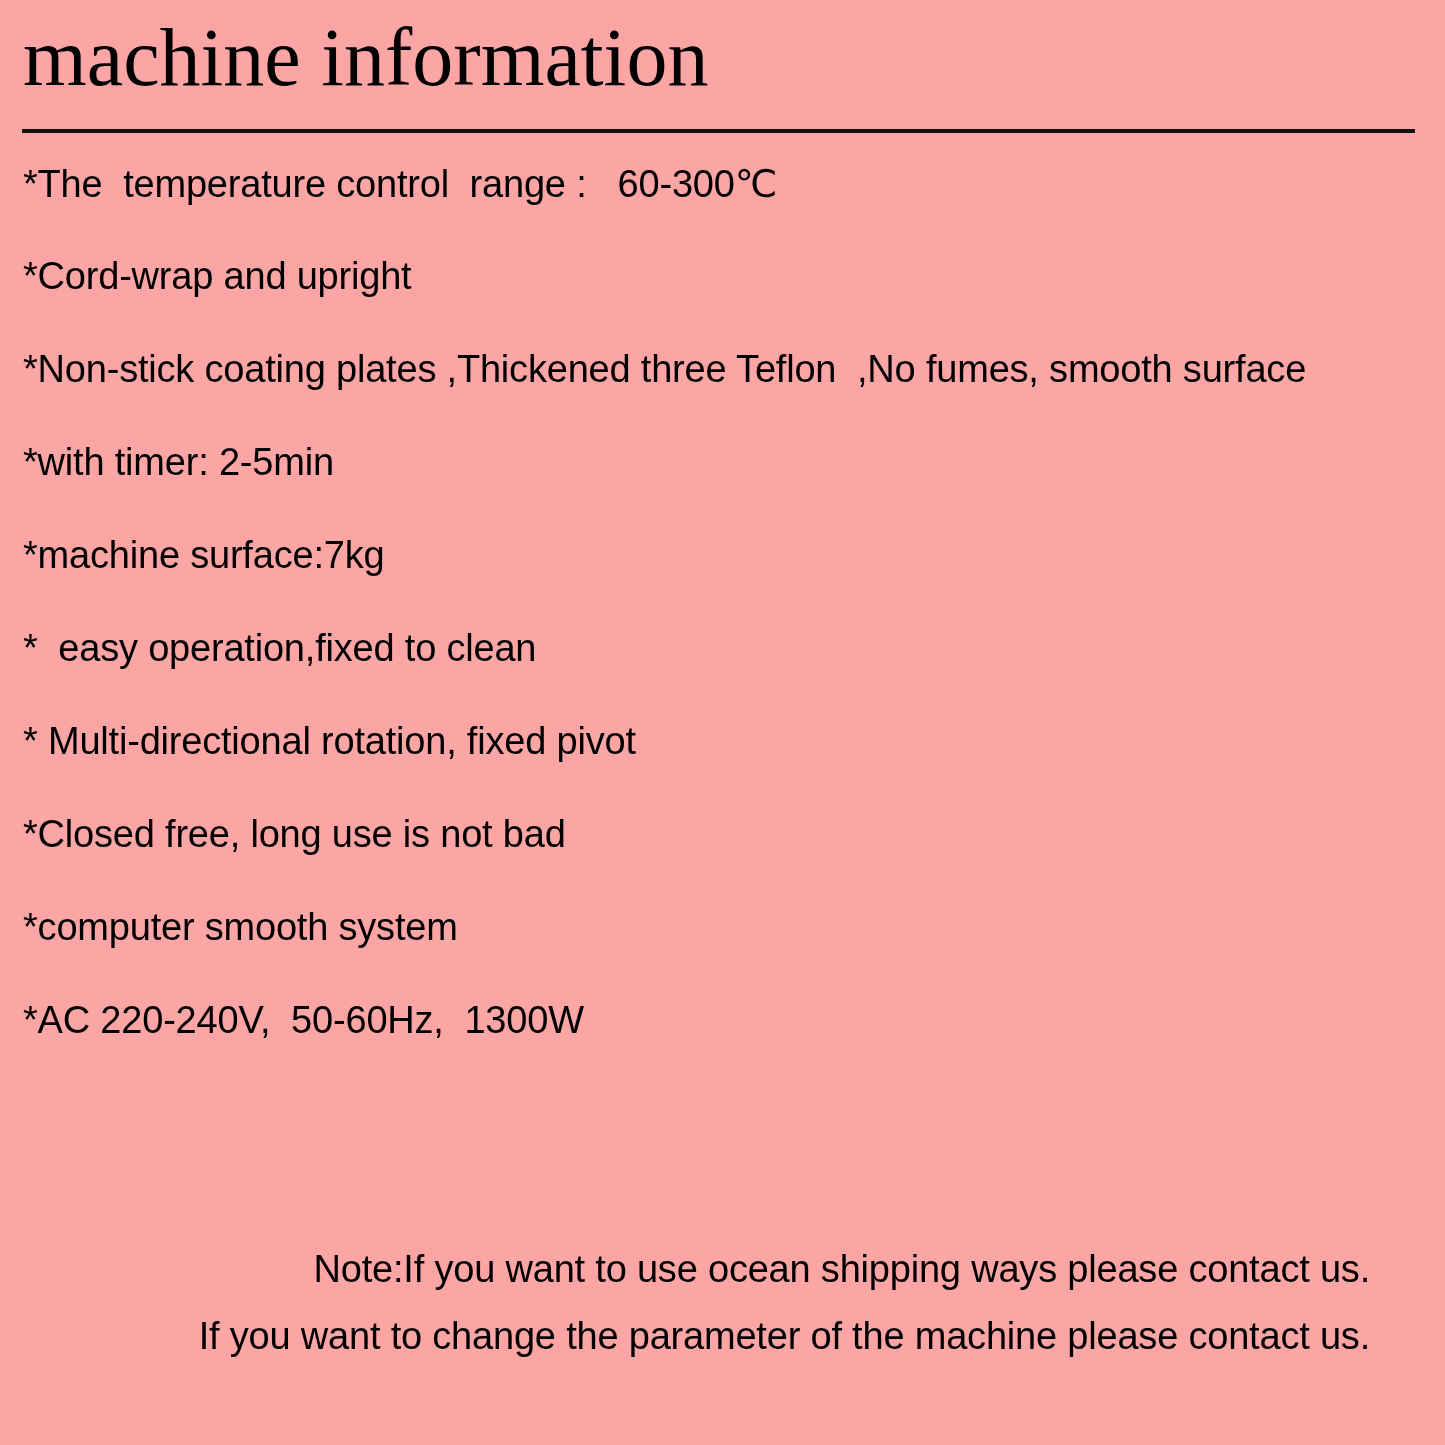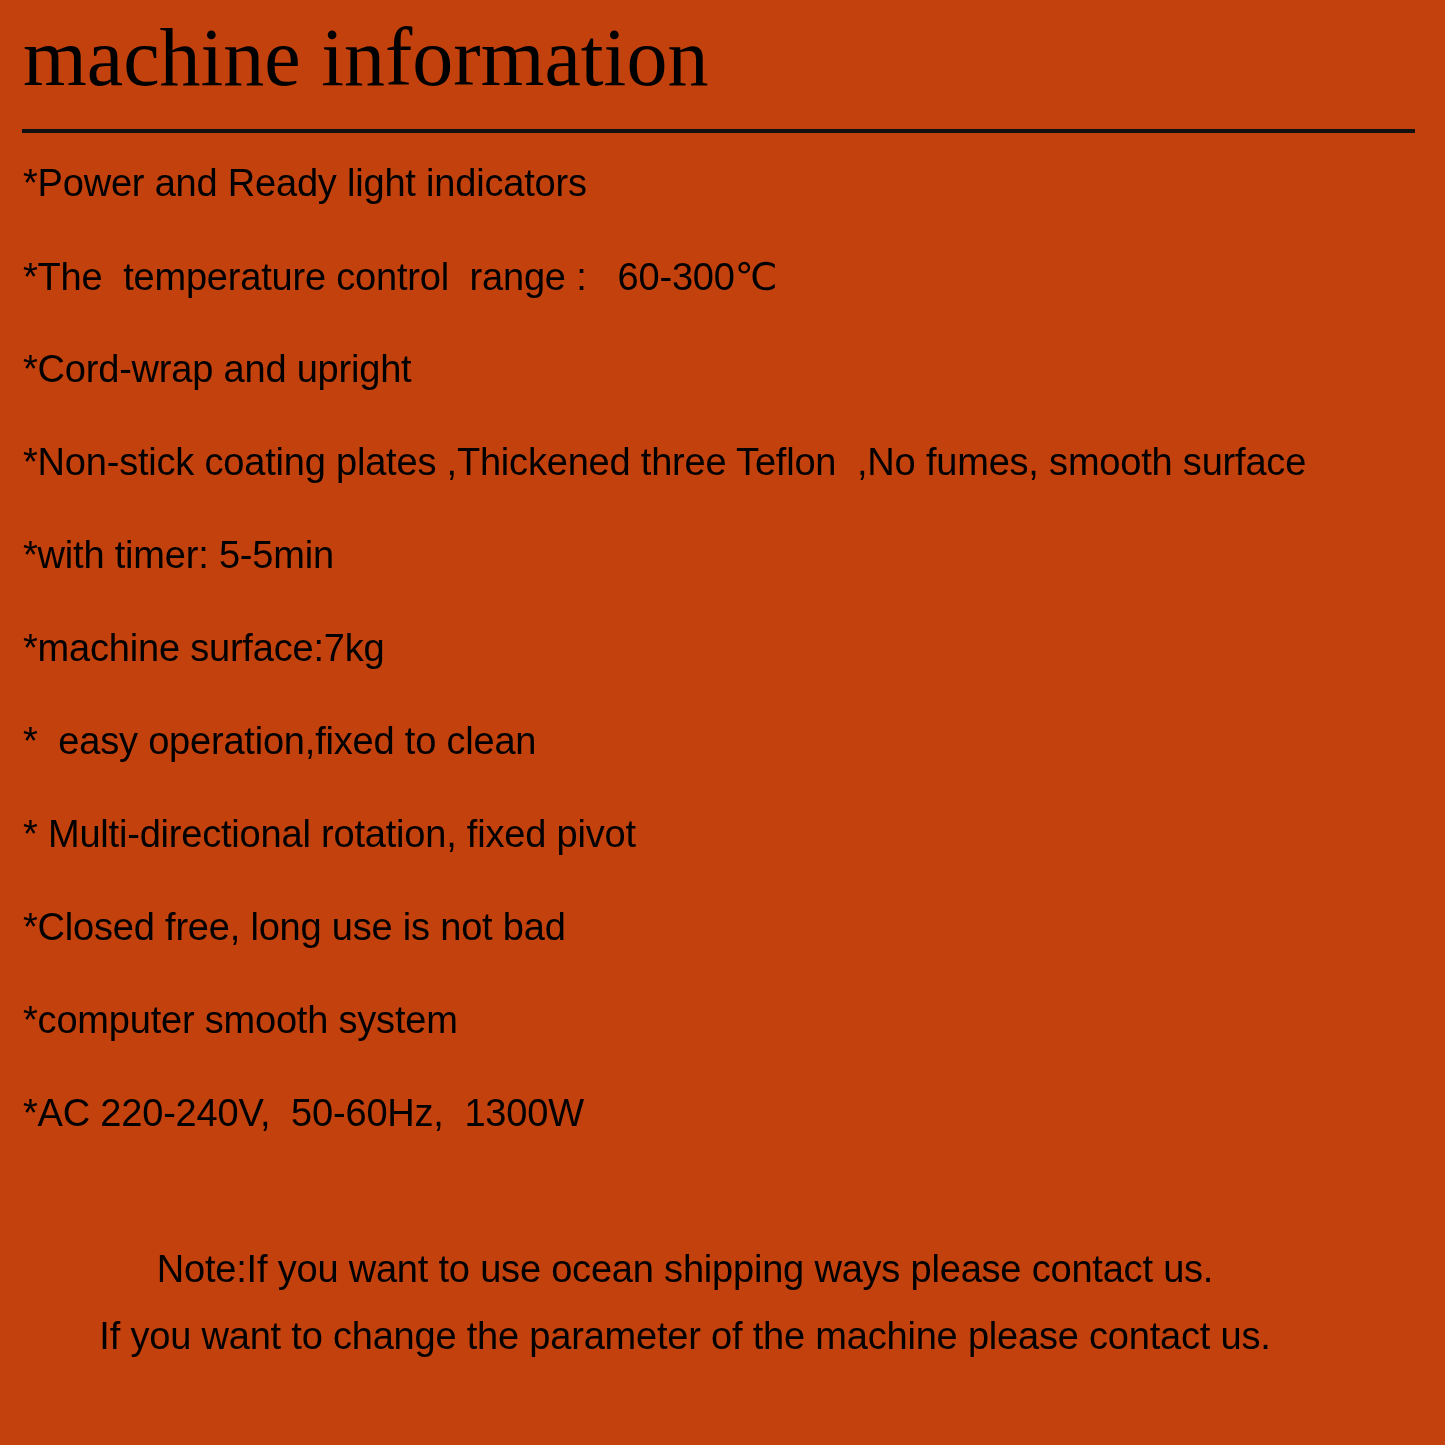--- a/index.html
+++ b/index.html
@@ -4,21 +4,21 @@
 <style>
   html, body {
     margin: 0;
     padding: 0;
     background: #ffffff;
   }
   .page {
     position: relative;
     width: 1445px;
     height: 1445px;
-    background: #c2410c;
+    background: #fca5a5;
     color: #000000;
     overflow: hidden;
   }
   .title {
     position: absolute;
     left: 23px;
     top: 6px;
     font-family: "Liberation Serif", "DejaVu Serif", serif;
     font-size: 82px;
     font-weight: 400;
@@ -50,21 +50,21 @@
     font-weight: 400;
     letter-spacing: -0.2px;
     white-space: pre;
     color: #000000;
   }
   .notes {
     position: absolute;
     left: 0;
     top: 1236px;
     width: 1370px;
-    text-align: center;
+    text-align: right;
   }
   .note-line {
     font-family: "Liberation Sans", "DejaVu Sans", sans-serif;
     font-size: 38px;
     font-weight: 400;
     letter-spacing: -0.2px;
     line-height: 67px;
     white-space: pre;
     color: #000000;
   }
@@ -72,25 +72,24 @@
 </head>
 <body>
 
 <div class="page">
 
   <h1 class="title" style="margin:0;">machine information</h1>
 
   <div class="rule"></div>
 
   <div class="features">
-    <div class="feature-item">*Power and Ready light indicators</div>
     <div class="feature-item">*The  temperature control  range :   60-300℃</div>
     <div class="feature-item">*Cord-wrap and upright</div>
     <div class="feature-item">*Non-stick coating plates ,Thickened three Teflon  ,No fumes, smooth surface</div>
-    <div class="feature-item">*with timer: 5-5min</div>
+    <div class="feature-item">*with timer: 2-5min</div>
     <div class="feature-item">*machine surface:7kg</div>
     <div class="feature-item">*  easy operation,fixed to clean</div>
     <div class="feature-item">* Multi-directional rotation, fixed pivot</div>
     <div class="feature-item">*Closed free, long use is not bad</div>
     <div class="feature-item">*computer smooth system</div>
     <div class="feature-item">*AC 220-240V,  50-60Hz,  1300W</div>
   </div>
 
   <div class="notes">
     <div class="note-line">Note:If you want to use ocean shipping ways please contact us.</div>

